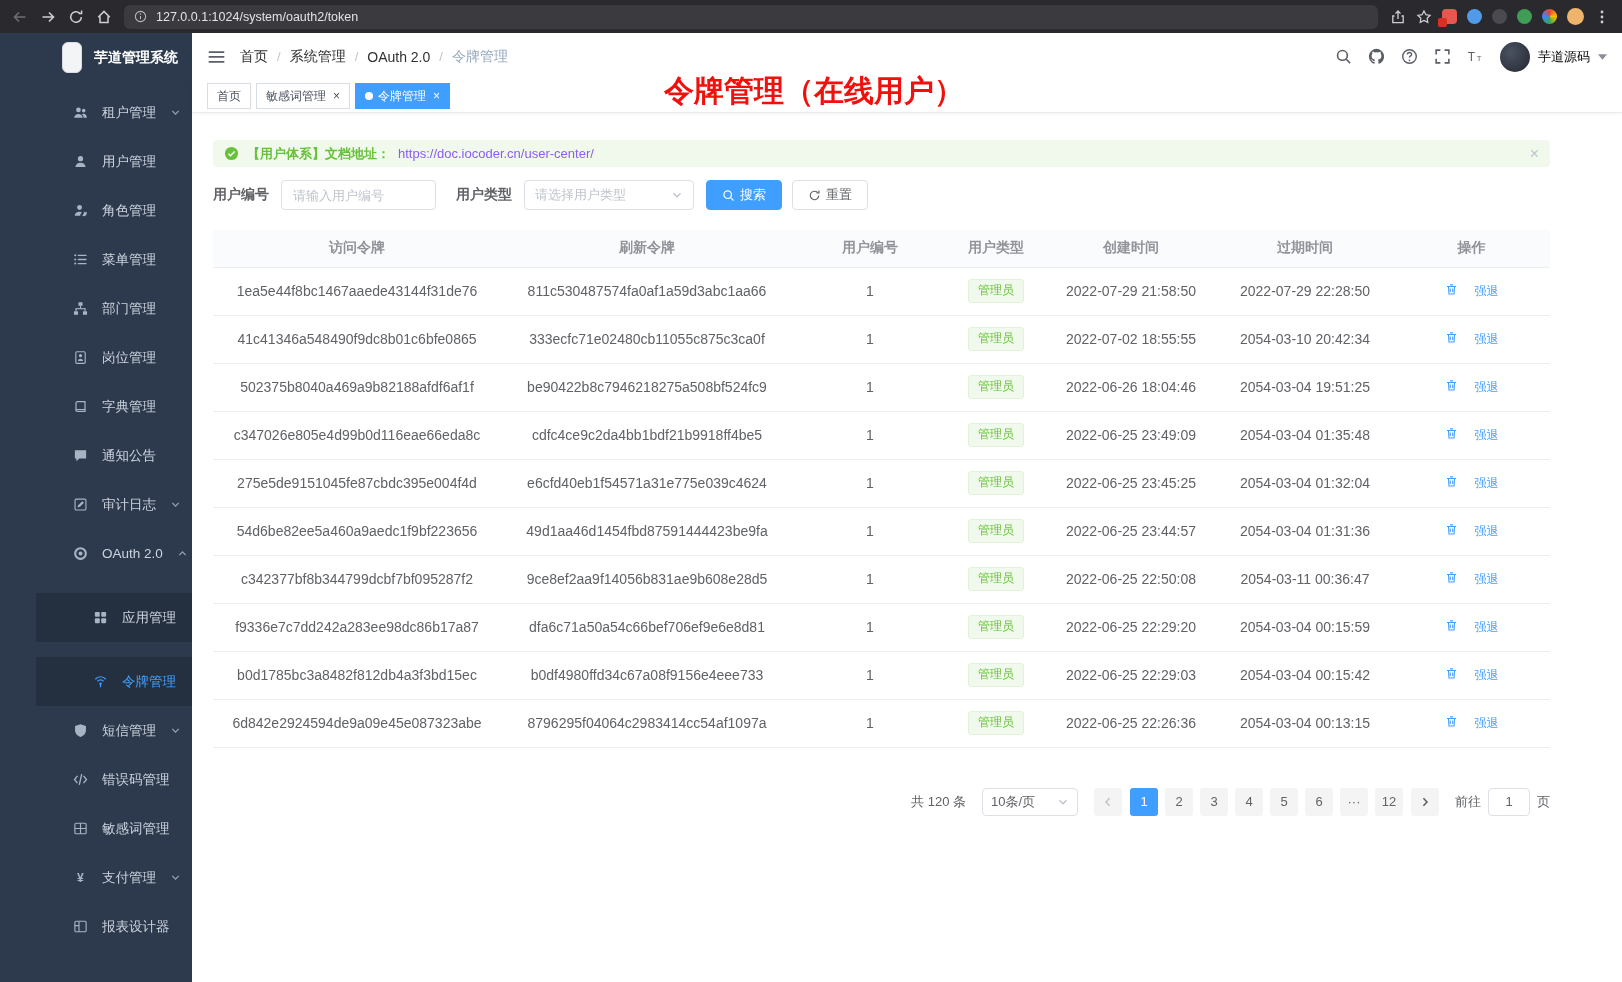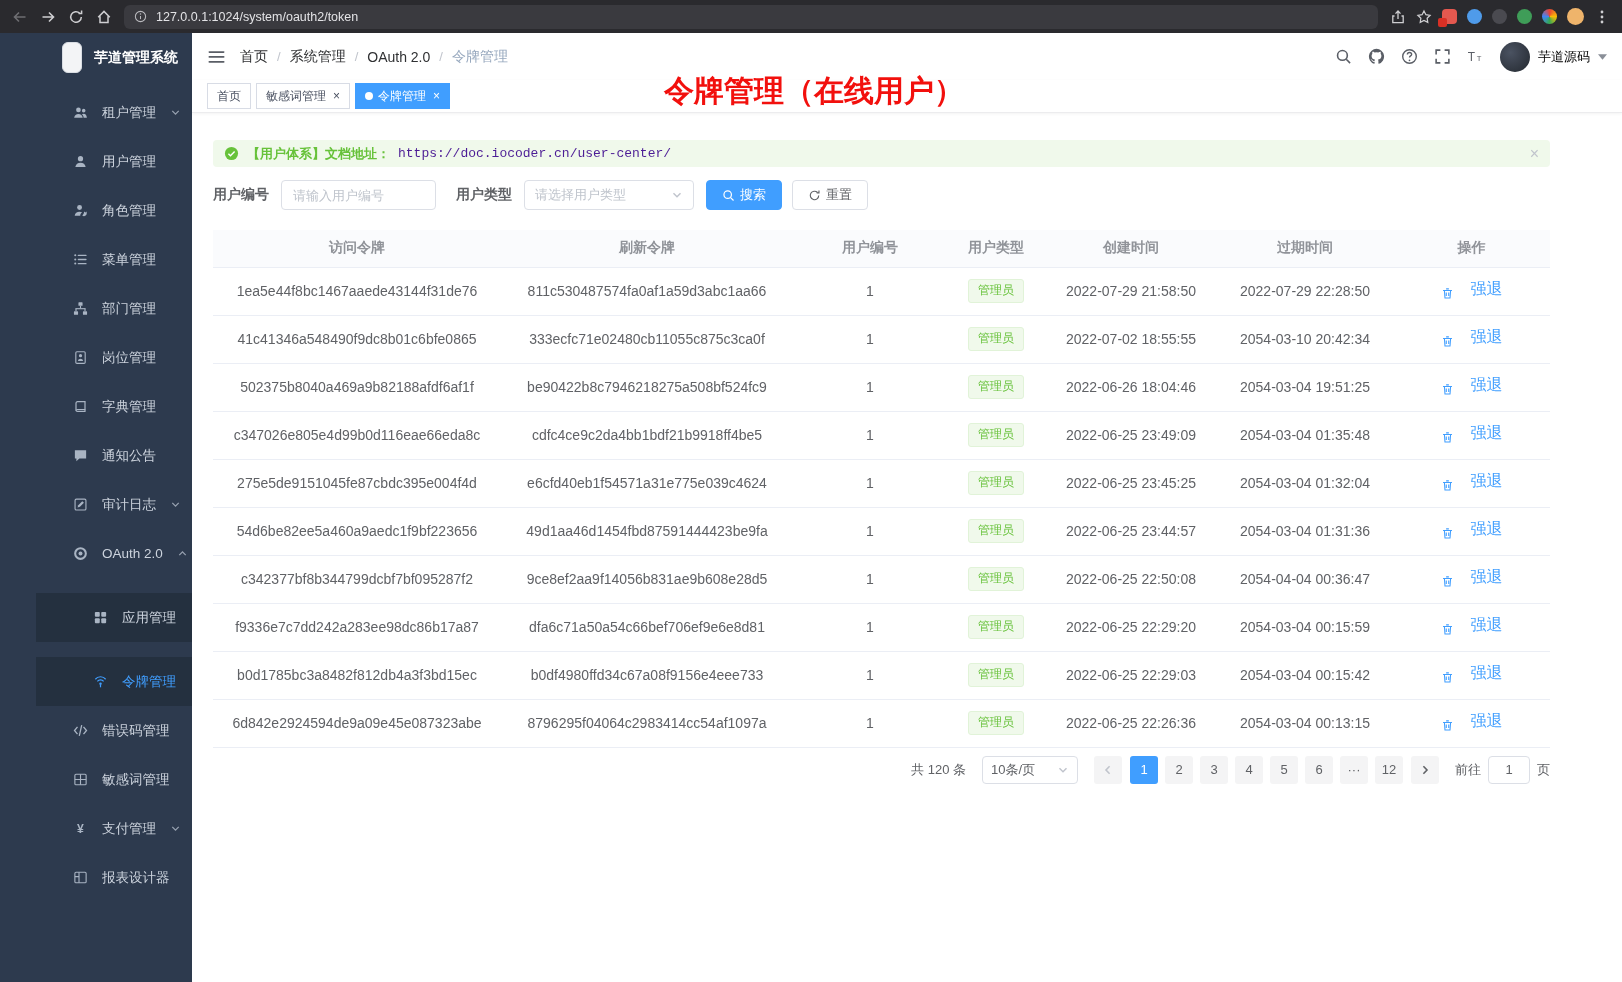--- a/index.html
+++ b/index.html
@@ -89,21 +89,21 @@
 
   .content { position: absolute; top: 81px; left: 0; right: 0; bottom: 0; padding: 26px 72px 0 21px; overflow: hidden; }
 
   .alert {
     height: 27px; background: #f0f9eb; border-radius: 4px;
     display: flex; align-items: center; gap: 8px; padding: 0 11px;
     font-size: 13px; color: #67c23a;
   }
   .alert-ic { width: 15px; height: 15px; }
   .alert-title { font-weight: bold; }
-  .alert-link { color: #4c1d95; text-decoration: none; cursor: pointer; font-family: Liberation Mono, monospace; }
+  .alert-link { color: #8b5cf6; text-decoration: none; cursor: pointer; }
   .alert-close { margin-left: auto; color: #c0c4cc; font-size: 16px; line-height: 1; cursor: pointer; }
 
   .filters { display: flex; align-items: center; margin-top: 13px; font-size: 14px; }
   .f-label { font-weight: bold; color: #606266; margin-right: 12px; white-space: nowrap; }
   .f-input {
     width: 155px; height: 30px; border: 1px solid #dcdfe6; border-radius: 4px;
     padding: 0 11px; font-size: 13px; color: #606266; outline: none;
     font-family: inherit; margin-right: 20px;
   }
   .f-input::placeholder { color: #bfc4cc; }
@@ -124,24 +124,24 @@
     text-align: center; border-bottom: 1px solid #ebeef5; white-space: nowrap;
   }
   .grid td {
     height: 48px; text-align: center; color: #606266;
     border-bottom: 1px solid #ebeef5; white-space: nowrap; overflow: hidden;
   }
   .tag-success {
     display: inline-block; padding: 3px 9px; font-size: 12px; line-height: 1.3;
     border-radius: 3px; background: #f0f9eb; border: 1px solid #e1f3d8; color: #67c23a;
   }
-  .action-link { color: #409eff; font-size: 16px; display: inline-flex; align-items: flex-end; gap: 17px; cursor: pointer; }
+  .action-link { color: #409eff; font-size: 12px; display: inline-flex; align-items: flex-start; gap: 17px; cursor: pointer; }
   .a-icon { width: 13px; height: 13px; }
 
-  .pagination { display: flex; align-items: center; justify-content: flex-end; gap: 8px; margin-top: 8px; font-size: 13px; color: #606266; }
+  .pagination { display: flex; align-items: center; justify-content: flex-end; gap: 8px; margin-top: 40px; font-size: 13px; color: #606266; }
   .page-size {
     width: 96px; height: 28px; border: 1px solid #dcdfe6; border-radius: 4px;
     display: flex; align-items: center; justify-content: space-between;
     padding: 0 8px; cursor: pointer; margin: 0 8px; text-align: center;
   }
   .pages { display: flex; align-items: center; gap: 7px; }
   .page-btn {
     min-width: 28px; height: 28px; padding: 0 5px; border-radius: 3px;
     background: #f4f4f5; color: #606266; display: inline-flex; align-items: center;
     justify-content: center; cursor: pointer; font-size: 13px;
@@ -358,20 +358,33 @@
           <svg viewBox="0 0 16 16" fill="none" stroke="currentColor" stroke-width="1.3">
             <path d="M2.5 5.6a7 7 0 0 1 11 0M4.7 7.9a4 4 0 0 1 6.6 0"></path>
             <circle cx="8" cy="10.3" r="1.3" fill="currentColor" stroke="none"></circle>
             <path d="M8 11.6V14.2"></path>
           </svg>
         </span>
         <span class="s-label">令牌管理</span>
       </div>
       <div class="side-item">
         <span class="icon s-icon">
+          <svg viewBox="0 0 16 16" fill="currentColor">
+            <path d="M8 1.2l5.8 2v4.6c0 3.7-2.5 5.9-5.8 7-3.3-1.1-5.8-3.3-5.8-7V3.2z"></path>
+          </svg>
+        </span>
+        <span class="s-label">短信管理</span>
+        <span class="icon s-arrow">
+          <svg viewBox="0 0 12 12" fill="none" stroke="currentColor" stroke-width="1.4">
+            <path d="M2.5 4.2L6 7.8l3.5-3.6"></path>
+          </svg>
+        </span>
+      </div>
+      <div class="side-item">
+        <span class="icon s-icon">
           <svg viewBox="0 0 16 16" fill="none" stroke="currentColor" stroke-width="1.4">
             <path d="M4.8 4.2L1.6 8l3.2 3.8M11.2 4.2L14.4 8l-3.2 3.8M9.3 2.2L6.7 13.8"></path>
           </svg>
         </span>
         <span class="s-label">错误码管理</span>
       </div>
       <div class="side-item">
         <span class="icon s-icon">
           <svg viewBox="0 0 16 16" fill="none" stroke="currentColor" stroke-width="1.2">
             <rect x="2" y="2.4" width="12" height="11.2" rx="1.2"></rect>
@@ -645,21 +658,21 @@
                 </span>
                 <span>强退</span>
               </span></td>
           </tr>
           <tr>
             <td>c342377bf8b344799dcbf7bf095287f2</td>
             <td>9ce8ef2aa9f14056b831ae9b608e28d5</td>
             <td>1</td>
             <td><span class="tag-success">管理员</span></td>
             <td>2022-06-25 22:50:08</td>
-            <td>2054-04-04 00:36:47</td>
+            <td>2054-03-11 00:36:47</td>
             <td><span class="action-link">
                 <span class="icon a-icon">
                   <svg viewBox="0 0 16 16" fill="none" stroke="currentColor" stroke-width="1.3">
                     <path d="M2.5 4.3h11M6.3 2.3h3.4M4.2 4.3l.7 9.2h6.2l.7-9.2M6.5 6.8v4.2M9.5 6.8v4.2"></path>
                   </svg>
                 </span>
                 <span>强退</span>
               </span></td>
           </tr>
           <tr>

